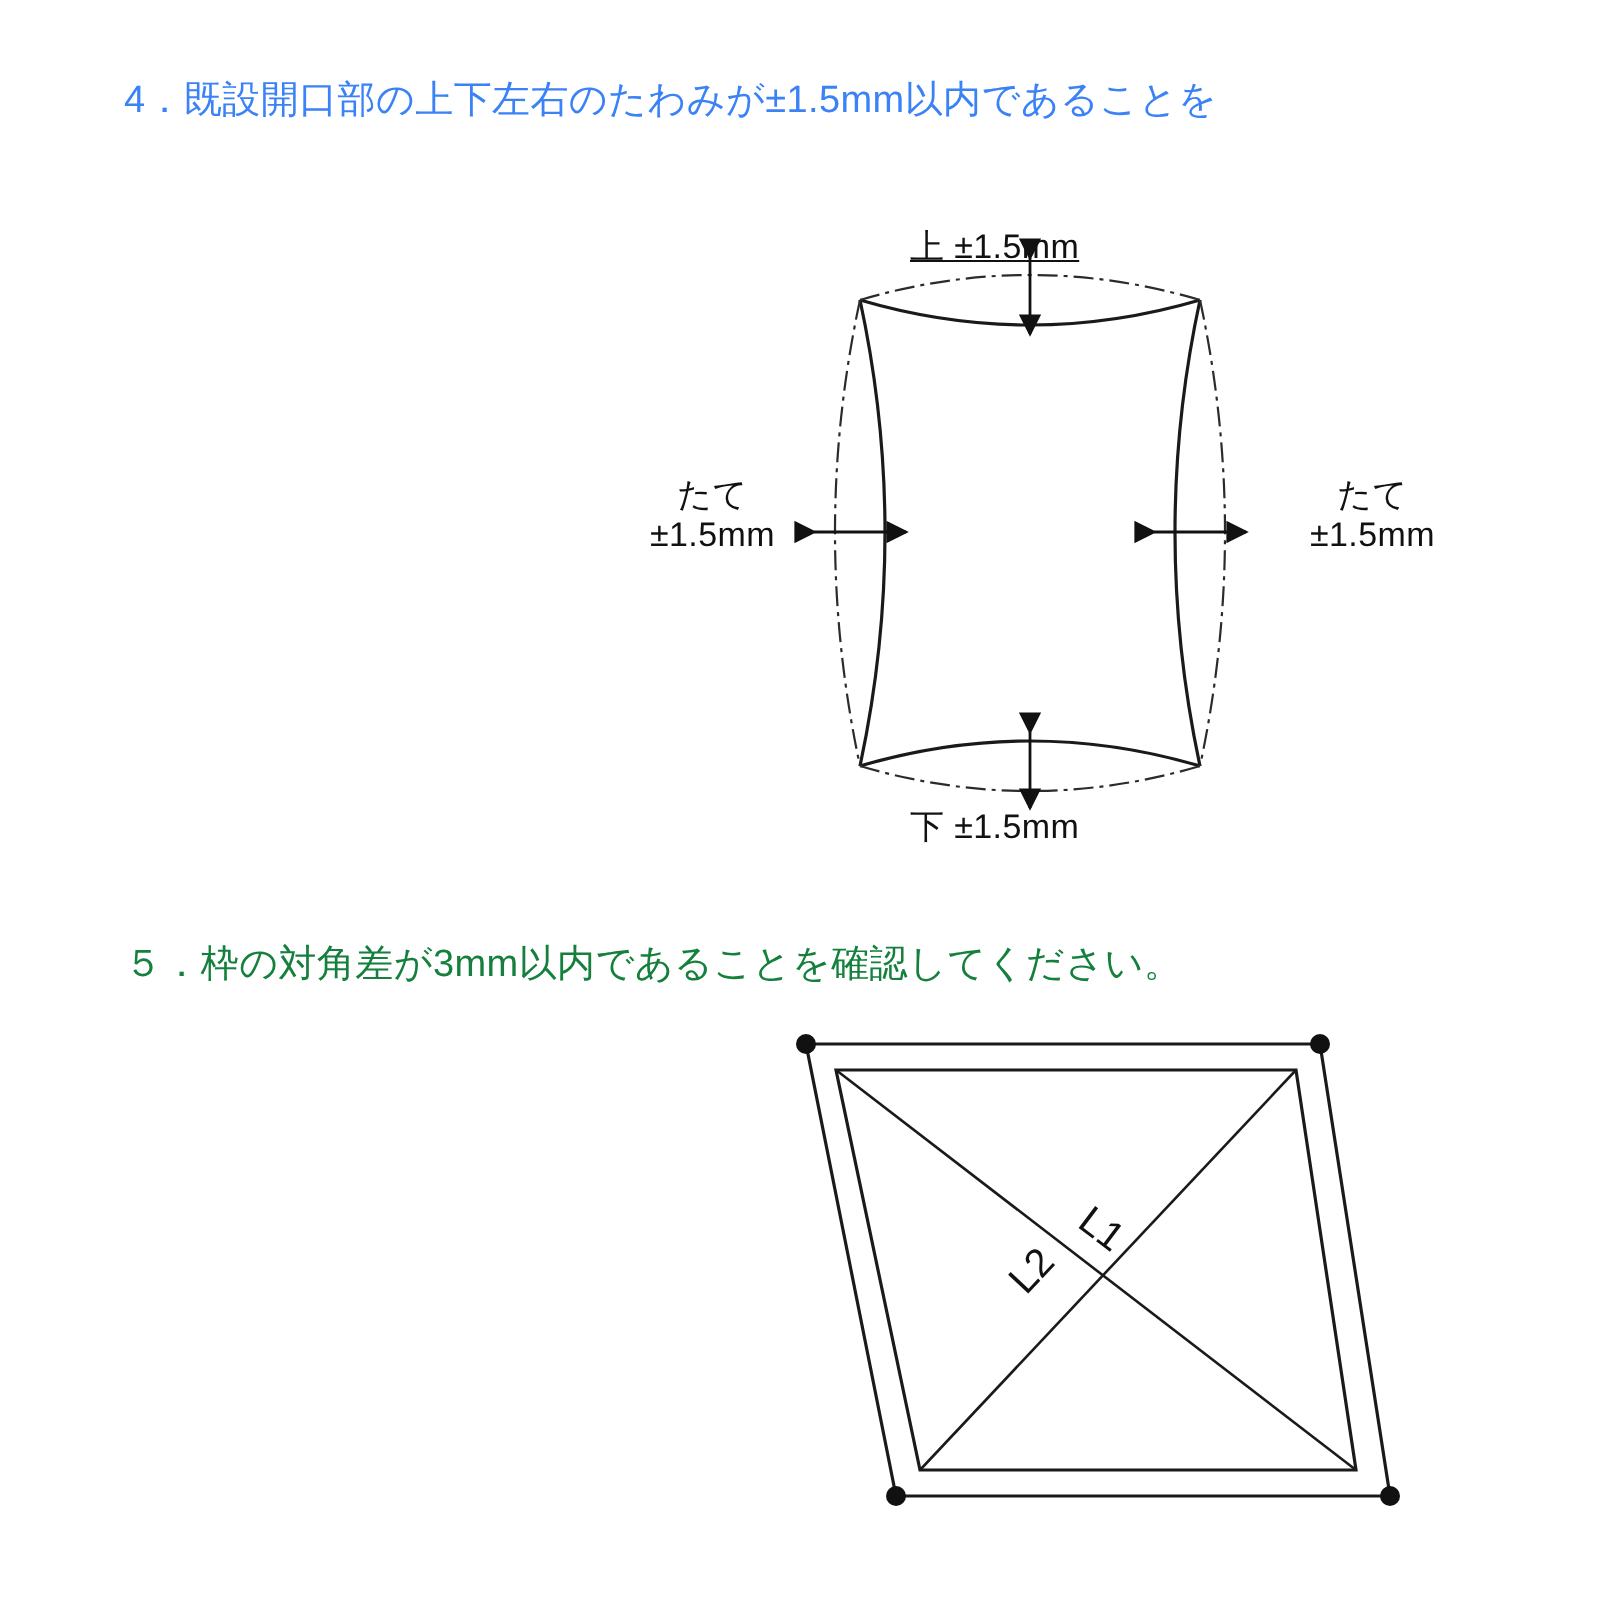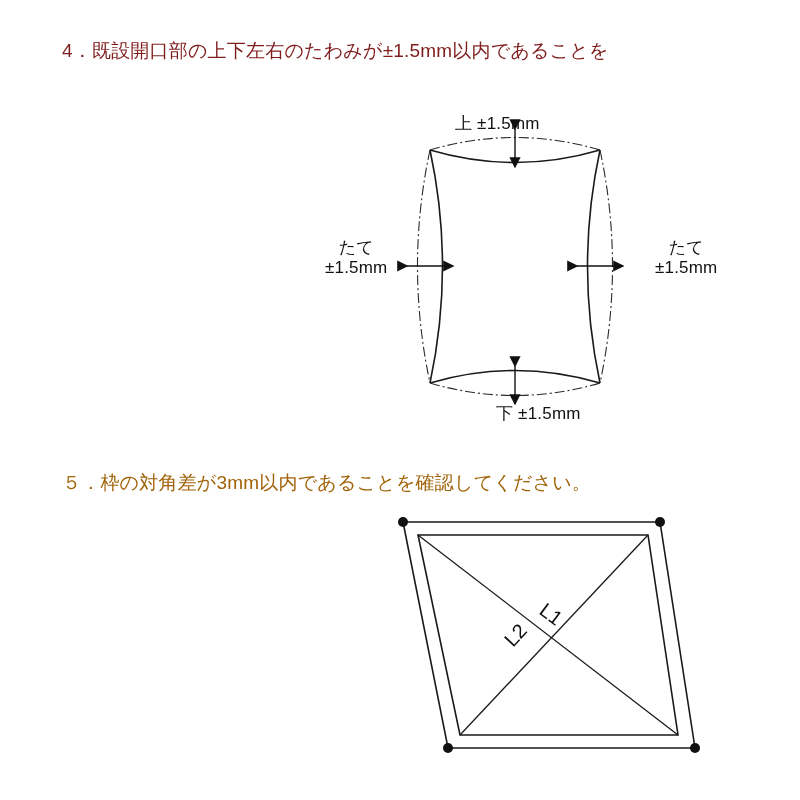--- a/index.html
+++ b/index.html
@@ -25,21 +25,21 @@
 
   
   .section4-heading {
     position: absolute;
     left: 62px;
     top: 36px;
     width: 690px;
     font-size: 19px;
     line-height: 1.55;
     letter-spacing: 0.2px;
-    color: #7f1d1d;
+    color: #3b82f6;
   }
   .section4-heading .indent {
     display: block;
     padding-left: 34px;
     text-indent: -34px;
   }
 
   .fig1 {
     position: absolute;
     left: 300px;
@@ -49,35 +49,35 @@
   }
   .fig1 svg { display: block; }
 
   .lbl {
     position: absolute;
     font-size: 17px;
     color: #111;
     white-space: nowrap;
     letter-spacing: 0.2px;
   }
-  .lbl-top   { left: 455px; top: 112px; }
-  .lbl-bot   { left: 455px; top: 402px; margin-left: 41px; }
+  .lbl-top   { left: 455px; top: 112px; text-decoration: underline; }
+  .lbl-bot   { left: 455px; top: 402px; }
   .lbl-left  { left: 325px; top: 238px; text-align: center; line-height: 1.18; }
   .lbl-right { left: 655px; top: 238px; text-align: center; line-height: 1.18; }
 
   
   .section5-heading {
     position: absolute;
     left: 62px;
     top: 468px;
     width: 700px;
     font-size: 19px;
     line-height: 1.55;
     letter-spacing: 0.2px;
-    color: #a16207;
+    color: #15803d;
   }
 
   .fig2 {
     position: absolute;
     left: 370px;
     top: 505px;
     width: 360px;
     height: 270px;
   }
   .fig2 svg { display: block; }

